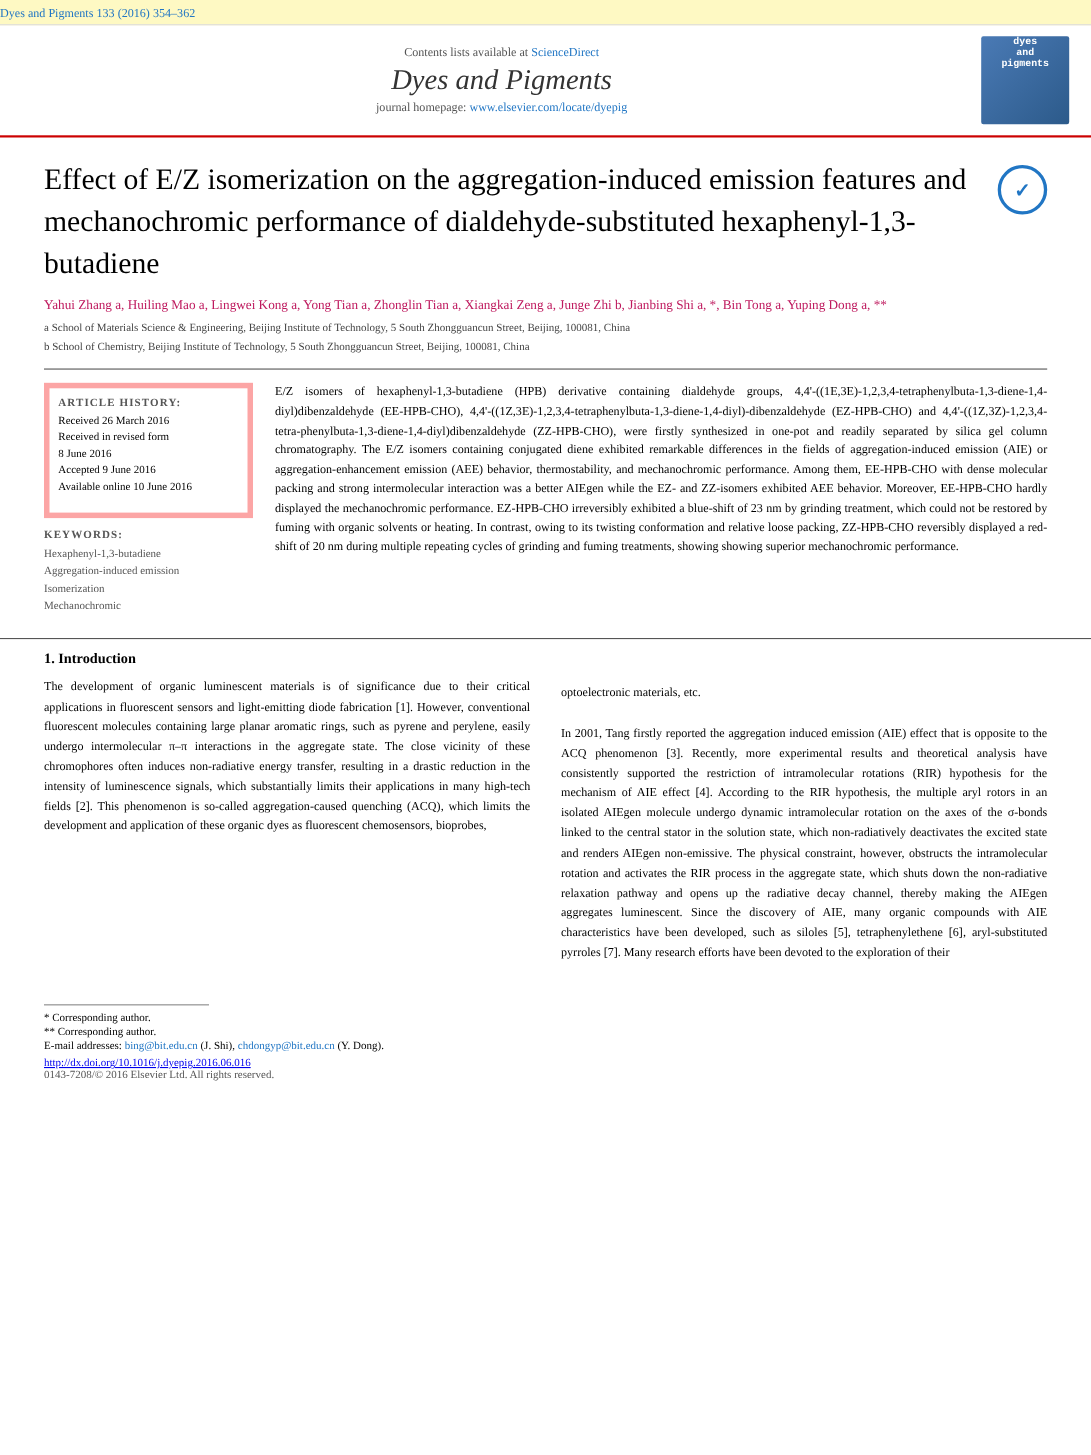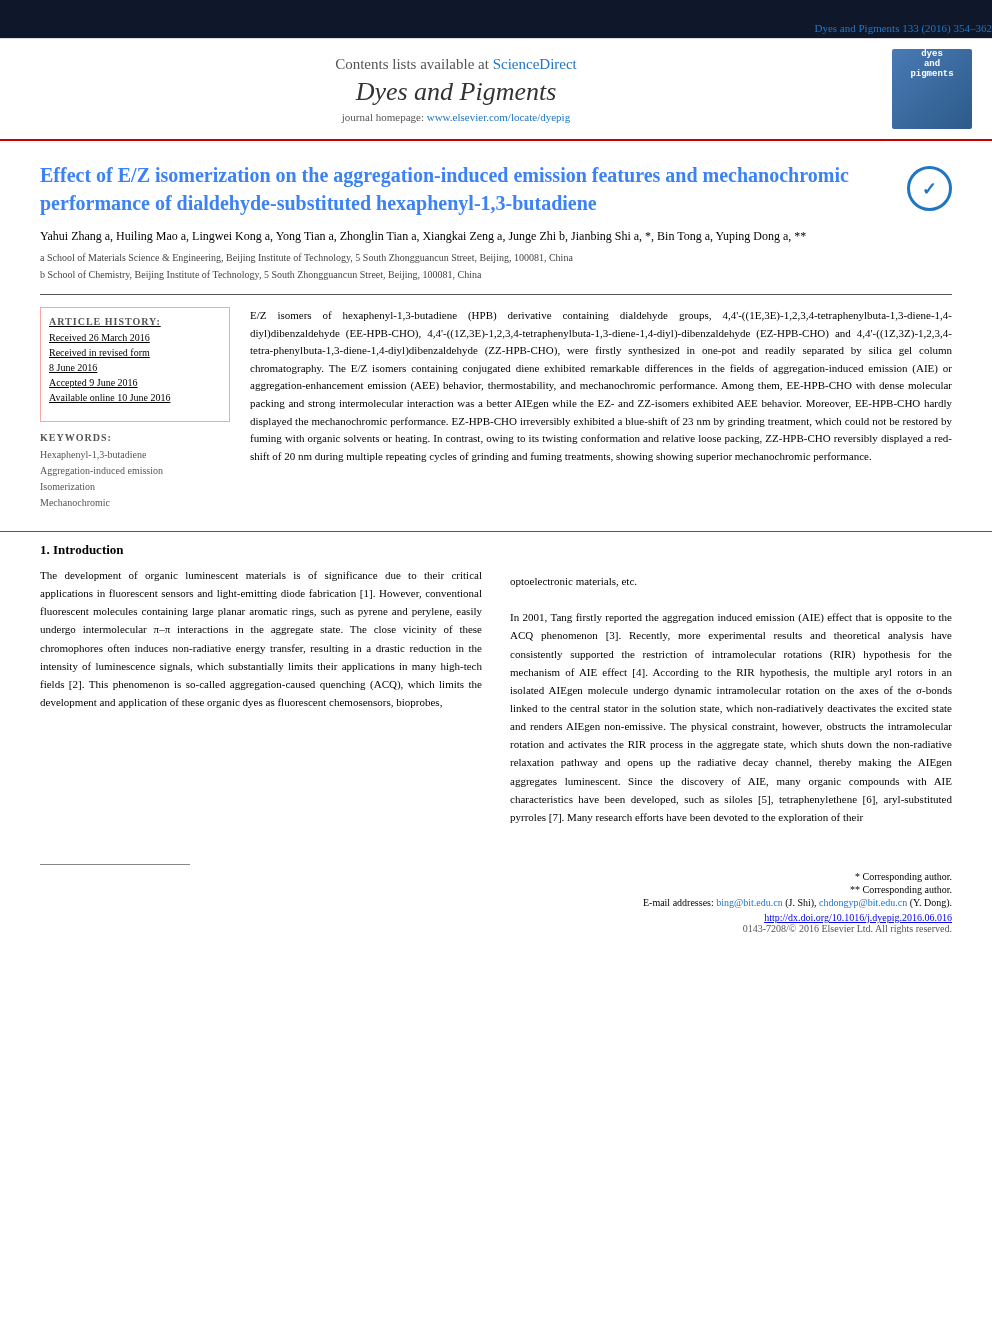--- a/index.html
+++ b/index.html
@@ -6,23 +6,23 @@
     body {
       font-family: 'Times New Roman', Times, serif;
       background: #fff;
       color: #000;
       font-size: 12px;
       width: 992px;
       min-height: 1323px;
     }
 
     .top-bar {
-      background: #0f172a;
-      text-align: right;
-      padding: 22px 0 4px;
+      background: #fef9c3;
+      text-align: left;
+      padding: 6px 0 4px;
       font-size: 11px;
       color: #2176c4;
       border-bottom: 1px solid #ddd;
     }
 
     .journal-header {
       display: flex;
       align-items: center;
       padding: 10px 20px;
       border-bottom: 2px solid #c00;
@@ -36,21 +36,21 @@
       overflow: hidden;
       border: 1px solid #b8945a;
     }
 
     .journal-title-block {
       flex: 1;
       text-align: center;
     }
 
     .journal-title-block .contents-line {
-      font-size: 15px;
+      font-size: 11px;
       color: #555;
       margin-bottom: 4px;
     }
 
     .journal-title-block .contents-line a {
       color: #2176c4;
       text-decoration: none;
     }
 
     .journal-title-block .journal-name {
@@ -101,23 +101,23 @@
     }
 
     .article-title-section {
       display: flex;
       align-items: flex-start;
       margin-bottom: 10px;
     }
 
     .article-title {
       flex: 1;
-      font-size: 20px;
-      font-weight: bold;
-      color: #3b82f6;
+      font-size: 27px;
+      font-weight: normal;
+      color: #000000;
       line-height: 1.4;
       padding-right: 20px;
     }
 
     .crossmark-logo {
       width: 45px;
       height: 45px;
       border: 3px solid #2176c4;
       border-radius: 50%;
       display: flex;
@@ -125,21 +125,21 @@
       justify-content: center;
       font-size: 18px;
       color: #2176c4;
       font-weight: bold;
       flex-shrink: 0;
       margin-top: 5px;
     }
 
     .authors-line {
       font-size: 12px;
-      color: #000000;
+      color: #be185d;
       margin-bottom: 6px;
       line-height: 1.5;
     }
 
     .affiliation-line {
       font-size: 10px;
       color: #444;
       margin-bottom: 3px;
       line-height: 1.4;
     }
@@ -155,24 +155,23 @@
       gap: 20px;
       margin-top: 12px;
     }
 
     .article-info {
       width: 190px;
       flex-shrink: 0;
     }
 
     .article-info-box {
-      border: 1px solid #fca5a5;
+      border: 5px solid #fca5a5;
       padding: 8px;
       margin-bottom: 10px;
-      text-decoration: underline;
     }
 
     .article-info-section {
       margin-bottom: 8px;
     }
 
     .info-heading {
       font-size: 10px;
       font-weight: bold;
       color: #555;
@@ -251,21 +250,20 @@
       font-size: 11px;
       color: #000;
       line-height: 1.65;
       text-align: justify;
       margin-bottom: 8px;
     }
 
     
     .footnote-area {
       padding: 10px 40px 5px;
-      text-align: right;
     }
 
     .footnote-divider {
       height: 1px;
       background: #888;
       width: 150px;
       margin-bottom: 6px;
     }
 
     .footnote-line {

